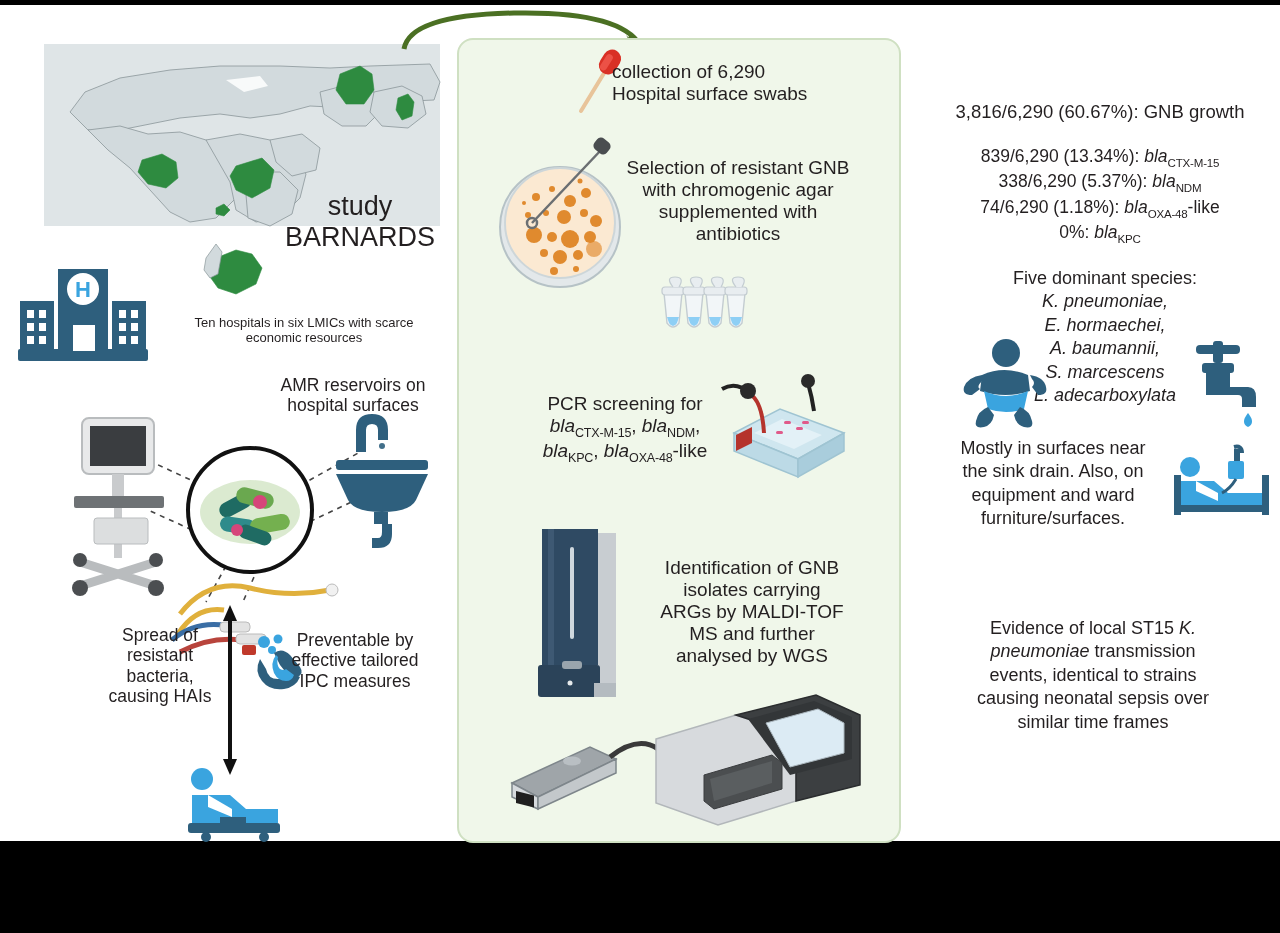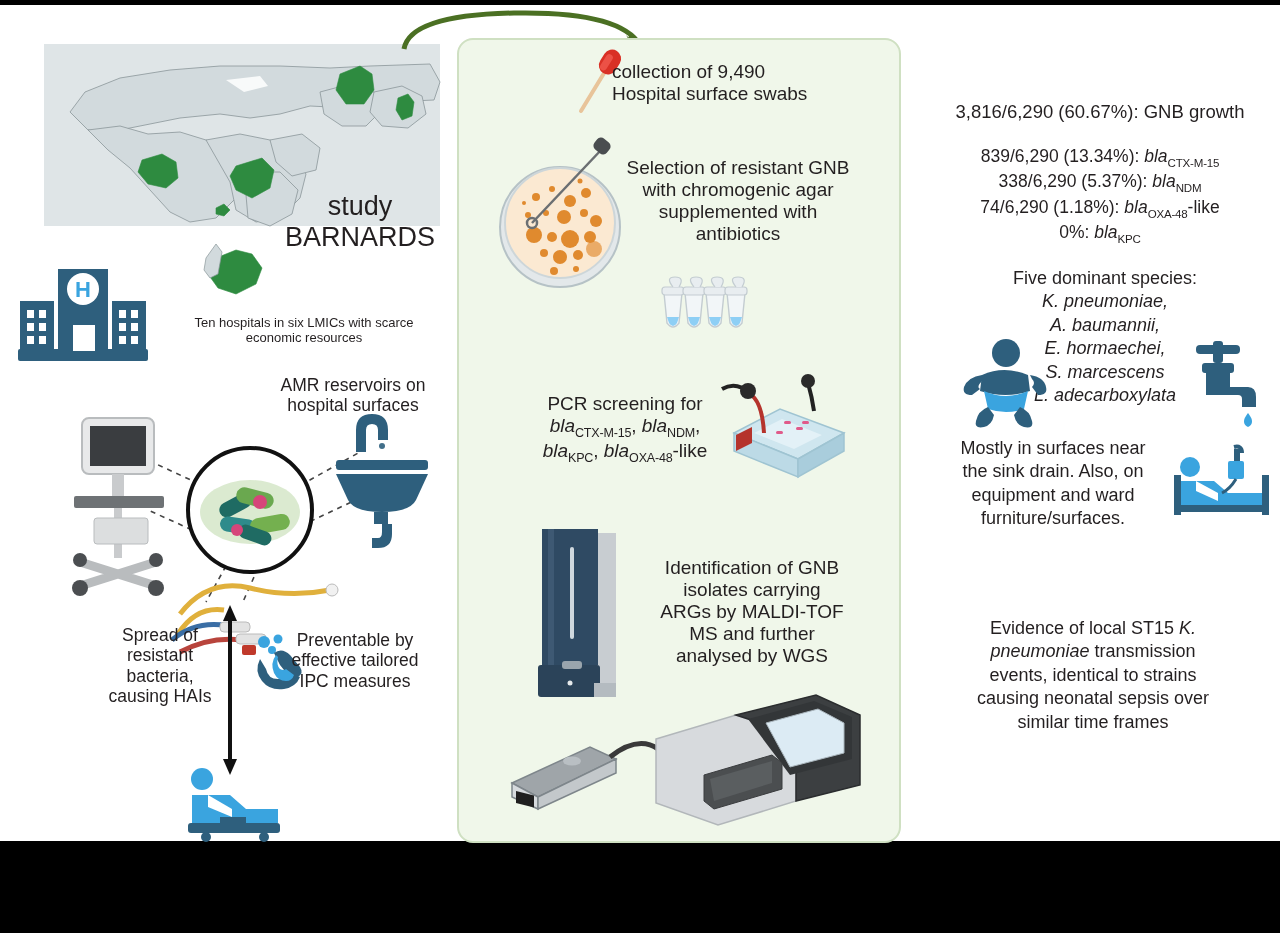--- a/index.html
+++ b/index.html
@@ -187,21 +187,21 @@
 
     <div id="panel"></div>
 
     <svg class="abs" style="left:575px;top:42px;" width="50" height="66" viewBox="0 0 50 66">
       <line x1="6" y1="64" x2="34" y2="18" stroke="#e8c49a" stroke-width="4" stroke-linecap="round"></line>
       <rect x="26" y="2" width="18" height="26" rx="9" fill="#d93025" transform="rotate(32 35 15)"></rect>
       <rect x="28" y="6" width="7" height="18" rx="3.5" fill="#f05a4f" transform="rotate(32 31 15)" opacity="0.8"></rect>
     </svg>
 
     <div class="txt" style="left:612px;top:56px;width:260px;font-size:19px;">
-      <div>collection of 9,490</div>
+      <div>collection of 6,290</div>
       <div>Hospital surface swabs</div>
     </div>
 
     <svg class="abs" style="left:490px;top:140px;" width="140" height="145" viewBox="0 0 140 145">
       <circle cx="70" cy="82" r="60" fill="#e3e8ea" stroke="#b6c2c6" stroke-width="2"></circle>
       <circle cx="70" cy="78" r="55" fill="#fbe9d2" stroke="#cdd6d9" stroke-width="2"></circle>
       <g fill="#e08a2e">
         <circle cx="46" cy="52" r="4"></circle>
           <circle cx="62" cy="44" r="3"></circle>
           <circle cx="80" cy="56" r="6"></circle>
@@ -344,22 +344,22 @@
         <span>74/6,290 (1.18%): </span><span class="ital">bla</span><sub>OXA-48</sub><span>-like</span>
       </div>
       <div>
         <span>0%: </span><span class="ital">bla</span><sub>KPC</sub>
       </div>
     </div>
 
     <div class="txt ctr" style="left:960px;top:262px;width:290px;font-size:18px;line-height:1.3;">
       <div>Five dominant species:</div>
       <div class="ital">K. pneumoniae,</div>
+      <div class="ital">E. hormaechei,</div>
       <div class="ital">A. baumannii,</div>
-      <div class="ital">E. hormaechei,</div>
       <div class="ital">S. marcescens</div>
       <div class="ital">L. adecarboxylata</div>
     </div>
 
     <svg class="abs" style="left:962px;top:334px;" width="86" height="84" viewBox="0 0 86 84">
       <circle cx="44" cy="14" r="14" fill="#2e5f7d"></circle>
       <path d="M20 36 q22-10 46 0 l2 16 q-24 8-50 0 z" fill="#2e5f7d"></path>
       <path d="M20 36 q-14 2-18 12 q-2 8 8 8 l8-6 q-4-2 2-8 z" fill="#2e5f7d"></path>
       <path d="M68 36 q14 2 16 12 q2 8-8 8 l-6-8 q4-4 0-8 z" fill="#2e5f7d"></path>
       <path d="M22 52 q22 10 44 0 l-4 18 q-18 6-36 0 z" fill="#3aa4df"></path>

